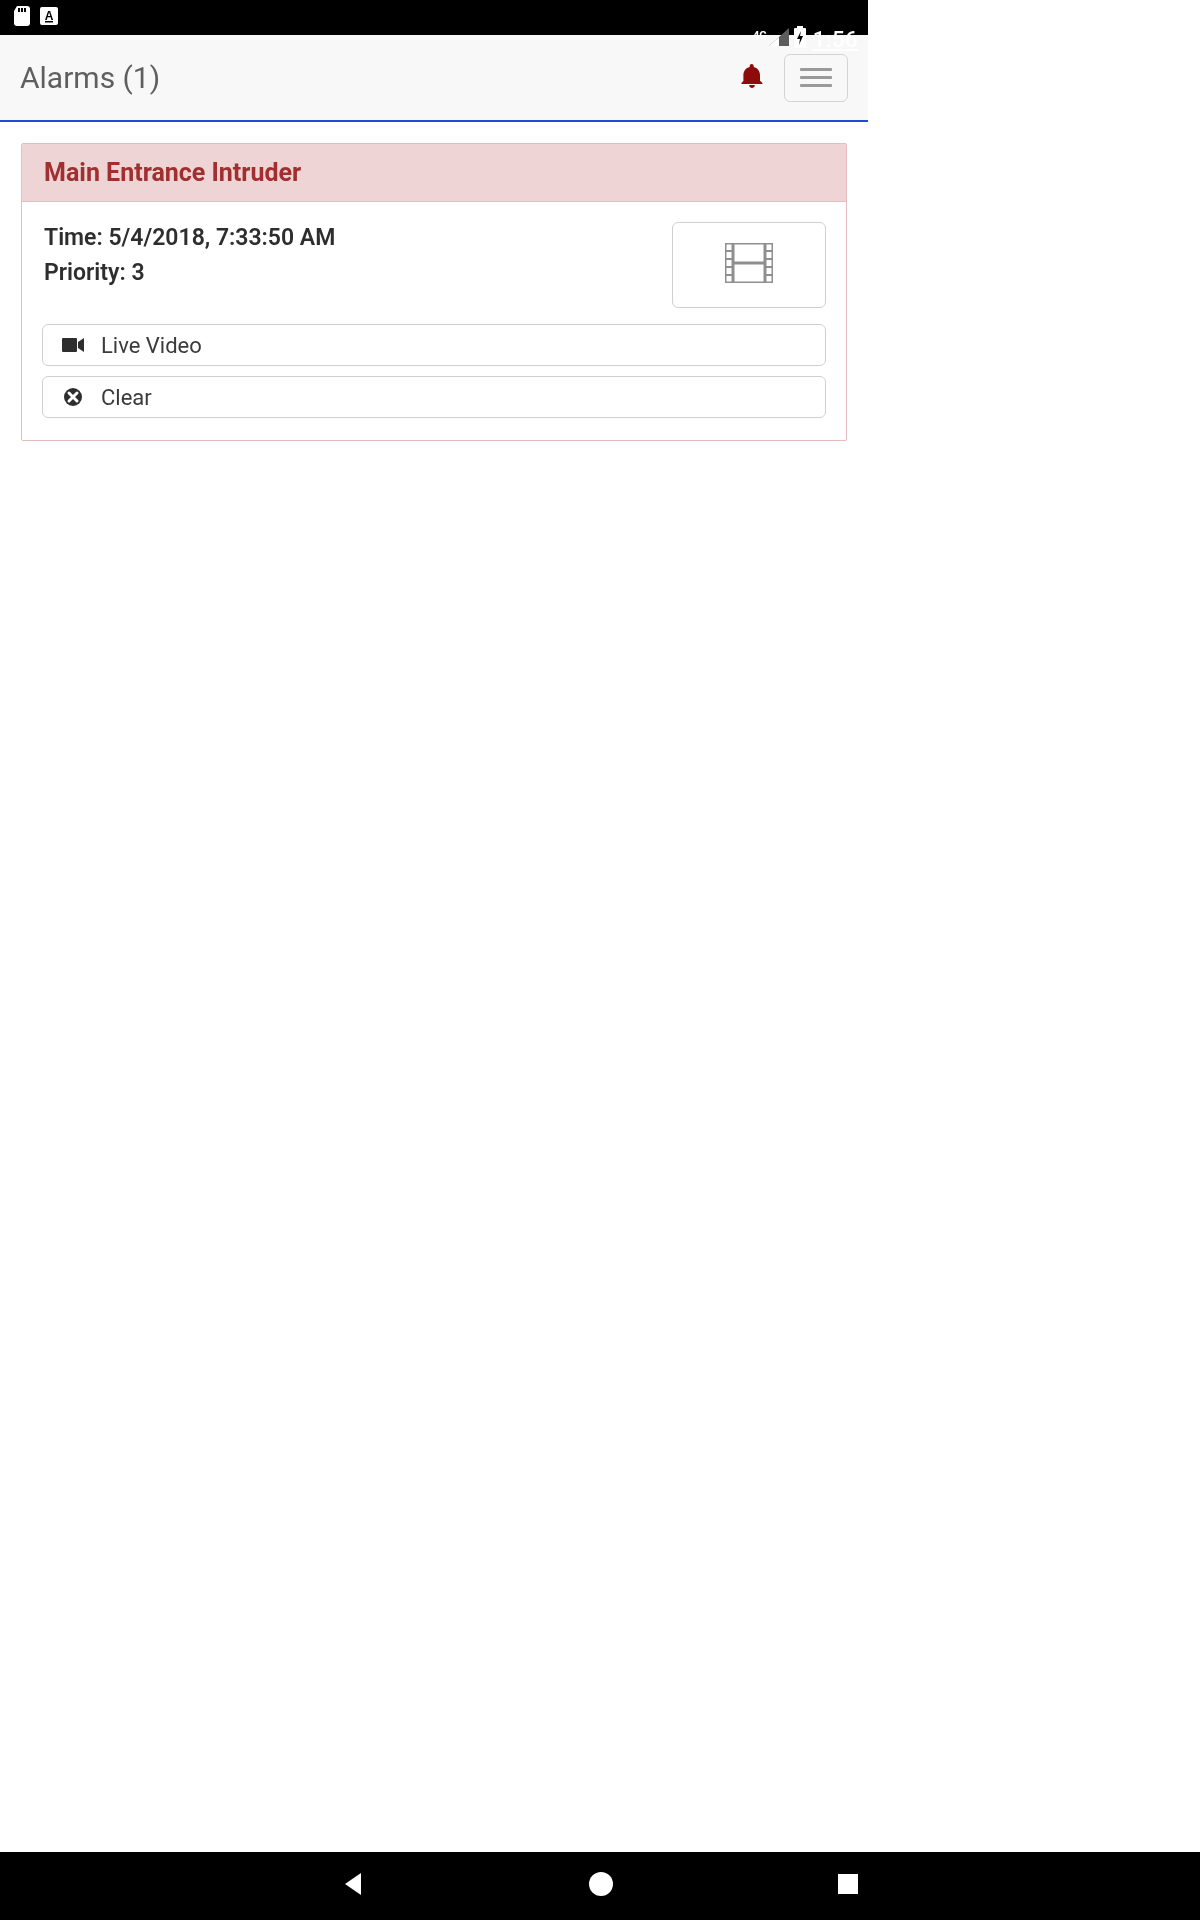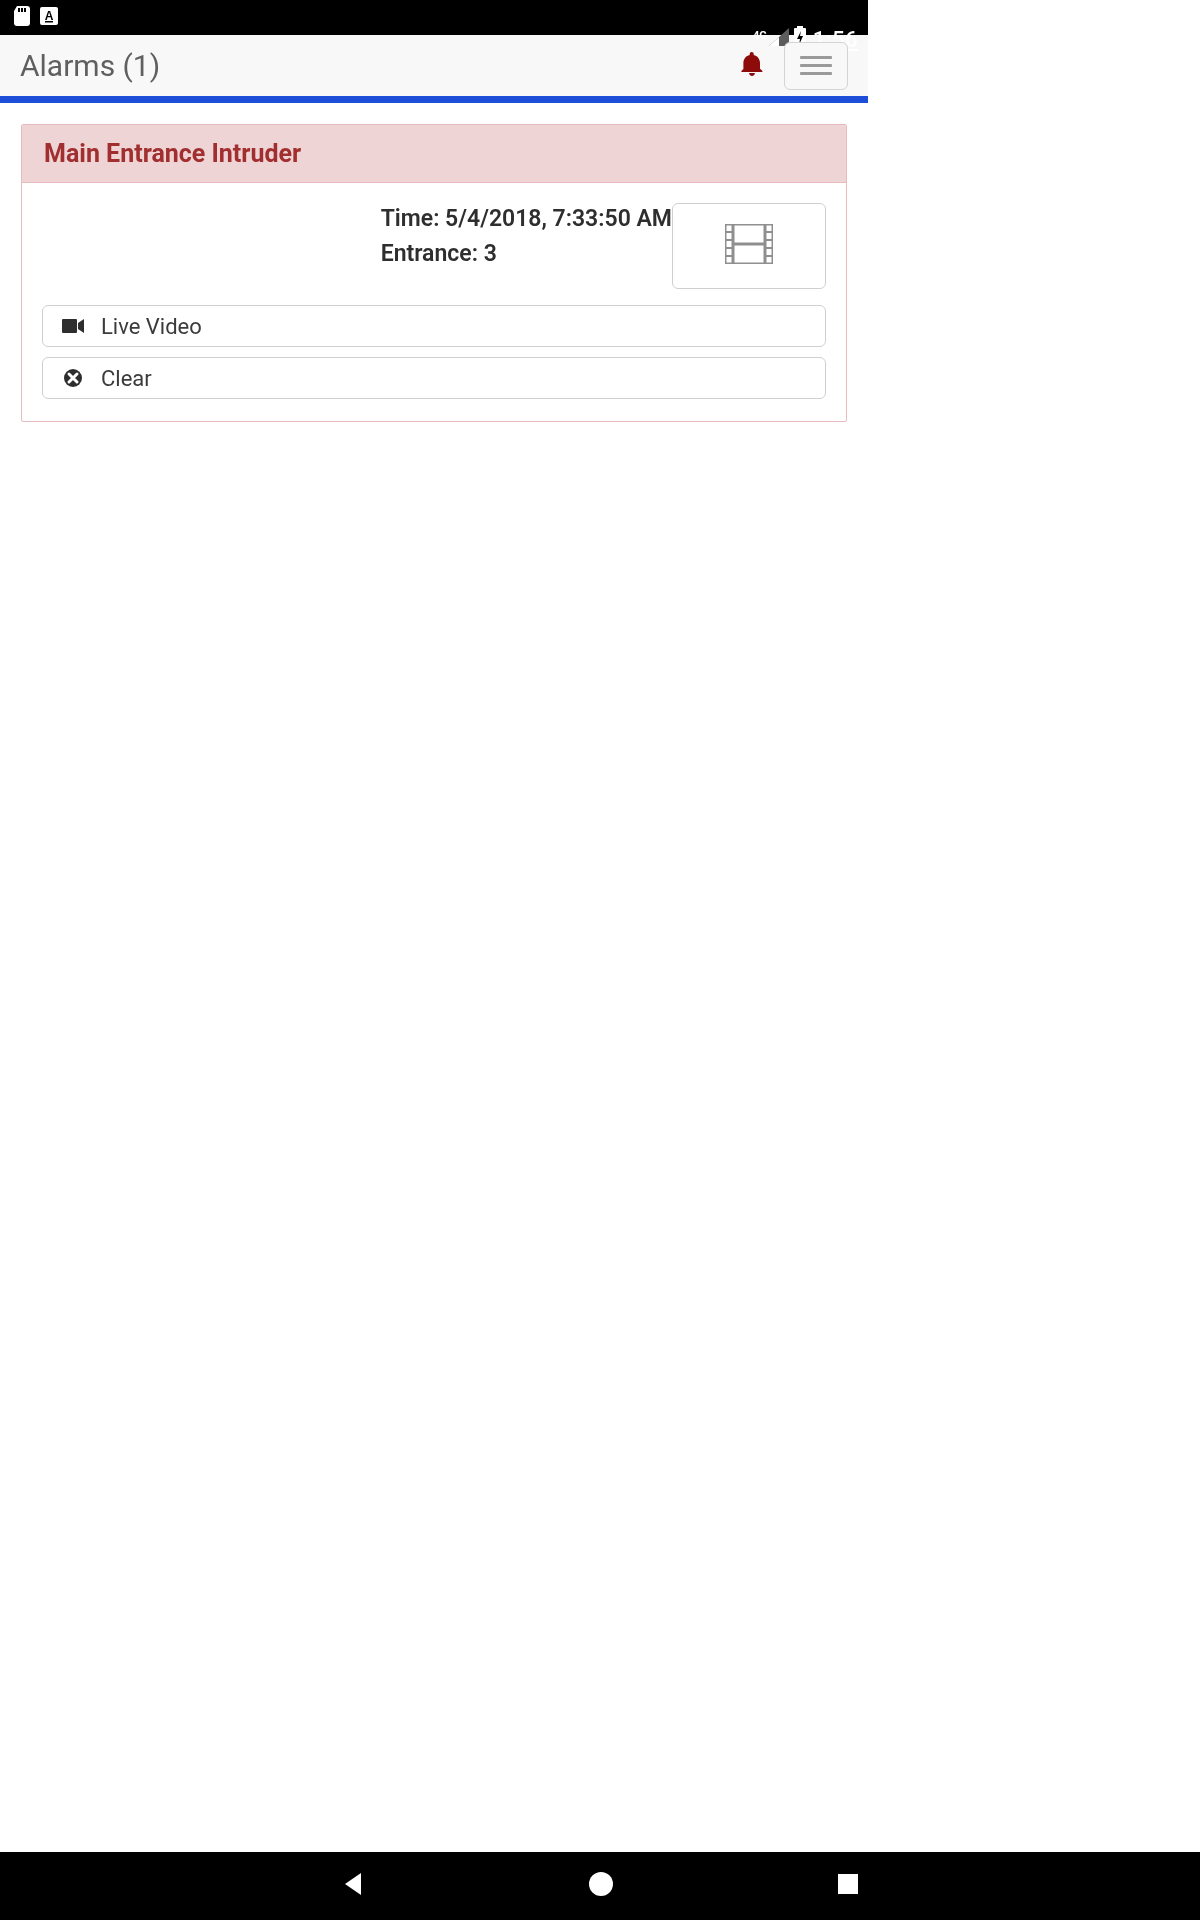--- a/index.html
+++ b/index.html
@@ -32,23 +32,23 @@
   .status-right .net-label {
     font-size: 11px;
     font-weight: 700;
     align-self: flex-start;
     margin-top: 3px;
     margin-right: -2px;
   }
 
   
   .app-header {
-    height: 68px;
+    height: 87px;
     background: #f8f8f8;
-    border-bottom: 7px solid #1d4ed8;
+    border-bottom: 2px solid #1d4ed8;
     display: flex;
     align-items: center;
     padding: 0 20px;
   }
   .app-header .title {
     font-size: 30px;
     color: #5f5f5f;
     font-weight: 400;
     flex: 1;
   }
@@ -92,21 +92,21 @@
   .alarm-card-header .name {
     color: #a12f2f;
     font-size: 25px;
     font-weight: 700;
   }
   .alarm-body {
     padding: 20px 20px 22px 20px;
   }
   .alarm-top {
     display: flex;
-    justify-content: flex-end;
+    justify-content: space-between;
     align-items: flex-start;
     margin-bottom: 16px;
   }
   .alarm-info {
     padding-left: 2px;
     padding-top: 2px;
     font-size: 23px;
     color: #2e2e2e;
     font-weight: 600;
   }
@@ -218,21 +218,21 @@
     <div class="alarm-card-header">
       <div class="name">Main Entrance Intruder</div>
     </div>
     <div class="alarm-body">
       <div class="alarm-top">
         <div class="alarm-info">
           <div class="row">
             <span class="label">Time: </span><span class="val">5/4/2018, 7:33:50 AM</span>
           </div>
           <div class="row">
-            <span class="label">Entrance: </span><span class="val">3</span>
+            <span class="label">Priority: </span><span class="val">3</span>
           </div>
         </div>
         <div class="film-btn">
           <span>
             <svg width="48" height="40" viewBox="0 0 48 40">
               <rect x="0" y="0" width="48" height="40" fill="none" stroke="#8f8f8f" stroke-width="3"></rect>
               <line x1="8" y1="0" x2="8" y2="40" stroke="#8f8f8f" stroke-width="3"></line>
               <line x1="40" y1="0" x2="40" y2="40" stroke="#8f8f8f" stroke-width="3"></line>
               <line x1="8" y1="20" x2="40" y2="20" stroke="#8f8f8f" stroke-width="3"></line>
               <line x1="0" y1="8" x2="8" y2="8" stroke="#8f8f8f" stroke-width="2"></line>

